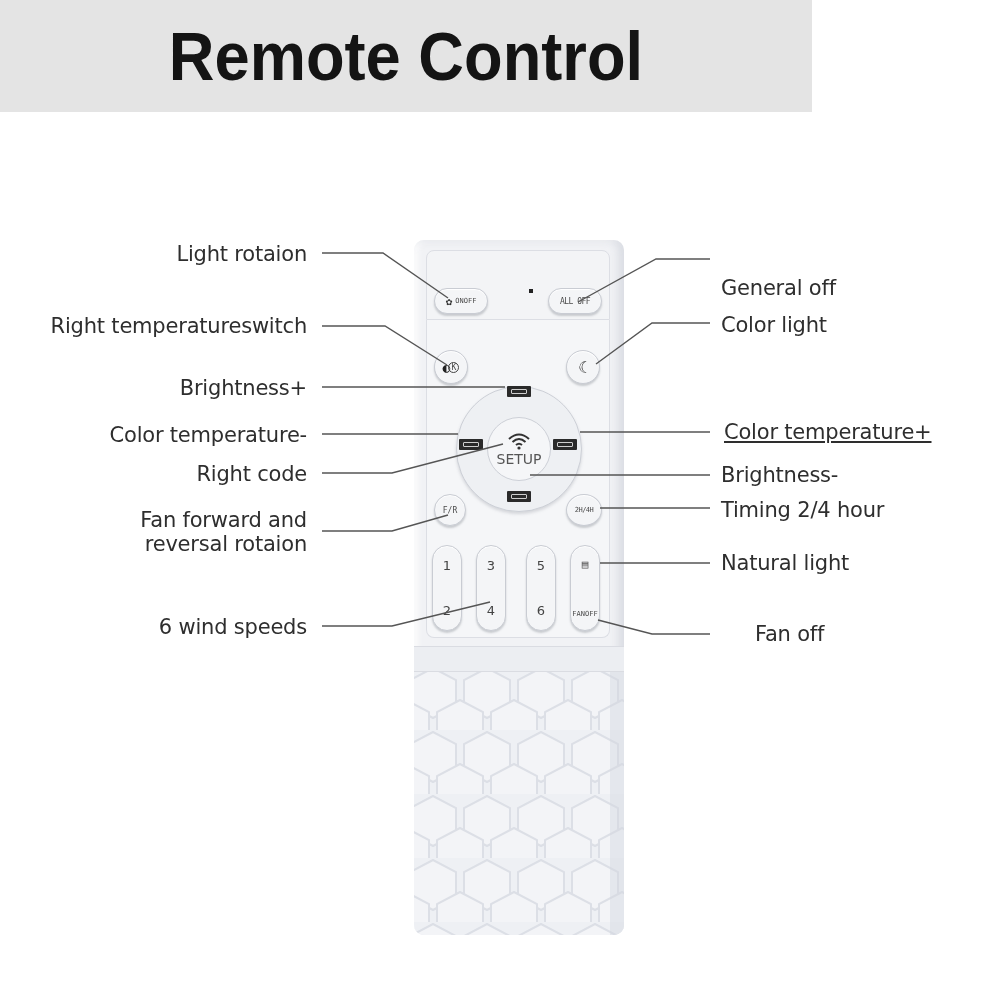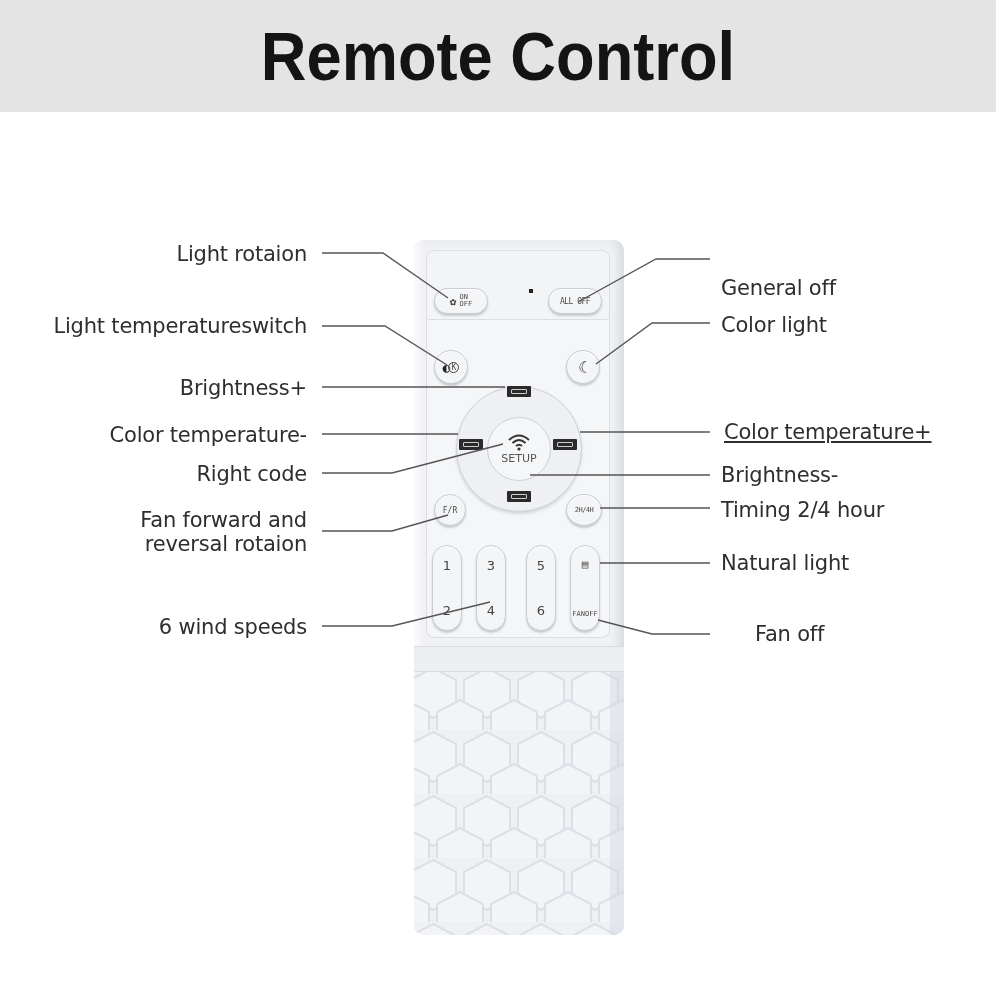--- a/index.html
+++ b/index.html
@@ -1,20 +1,20 @@
 <!DOCTYPE html>
 <html><head>
 <meta charset="utf-8">
 <style>
   * { box-sizing: border-box; margin: 0; padding: 0; }
   html, body { width: 1000px; height: 1000px; background: #ffffff; overflow: hidden; }
   body { position: relative; font-family: "DejaVu Sans", "Liberation Sans", sans-serif; color: #2b2b2b; }
 
   .header {
-    position: absolute; left: 0; top: 0; width: 996px; height: 112px;
+    position: absolute; left: 0; top: 0; width: 812px; height: 112px;
     background: #e4e4e4; display: flex; align-items: center; justify-content: center;
   }
   .header h1 {
     font-family: "Liberation Sans", sans-serif; font-weight: bold;
     font-size: 68px; color: #141414; letter-spacing: 0px; transform: scaleX(0.93);
   }
 
   
   .remote {
     position: absolute; left: 414px; top: 240px; width: 210px; height: 695px;
@@ -55,21 +55,21 @@
   .dpad {
     position: absolute; left: 42px; top: 146px; width: 126px; height: 126px; border-radius: 50%;
     background: #eef0f3; border: 1.5px solid #cdd0d7;
     box-shadow: 0 2px 3px rgba(120,125,135,0.25);
   }
   .dpad-center {
     position: absolute; left: 30px; top: 30px; width: 64px; height: 64px; border-radius: 50%;
     background: #f5f6f8; border: 1.5px solid #cdd0d7;
     display: flex; flex-direction: column; align-items: center; justify-content: center;
   }
-  .dpad-center .setup { font-family: "DejaVu Sans", sans-serif; font-size: 11px; color: #555; margin-top: 1px; }
+  .dpad-center .setup { font-family: "DejaVu Sans", sans-serif; font-size: 14px; color: #555; margin-top: 1px; }
   .dicon {
     position: absolute; width: 24px; height: 11px; background: #2a2a2a; border-radius: 1px;
     display: flex; align-items: center; justify-content: center;
   }
   .dicon span { display: block; width: 16px; height: 5px; border: 1px solid #cfcfcf; border-radius: 1px; }
 
   
   .label {
     position: absolute; font-family: "DejaVu Sans", sans-serif; font-size: 21px;
     color: #2e2e2e; white-space: nowrap; line-height: 24px; letter-spacing: -0.2px;
@@ -86,21 +86,21 @@
 </div>
 
 <div class="remote">
   <div class="top-panel">
     <div class="ir-dot"></div>
   </div>
   <div class="main-panel"></div>
 
   <div class="btn pill" style="left:20px; top:48px; width:54px; height:26px;">
     <span style="font-size:11px; color:#333; margin-right:3px;">✿</span>
-    <span style="display:flex; flex-direction:column;">
+    <span style="display:flex; flex-direction:row;">
       <span class="tiny">ON</span>
       <span class="tiny">OFF</span>
     </span>
   </div>
 
   <div class="btn pill" style="left:134px; top:48px; width:54px; height:26px;">
     <span class="small" style="letter-spacing:-0.5px;">ALL OFF</span>
   </div>
 
   <div class="btn round" style="left:20px; top:110px; width:34px; height:34px;">
@@ -196,21 +196,21 @@
     <polyline points="710,323 652,323 596,364"></polyline>
     <polyline points="710,432 580,432"></polyline>
     <polyline points="710,475 530,475"></polyline>
     <polyline points="710,508 600,508"></polyline>
     <polyline points="710,563 600,563"></polyline>
     <polyline points="710,634 652,634 598,620"></polyline>
   </g>
 </svg>
 
 <div class="label left" style="right:693px; top:242px;">Light rotaion</div>
-<div class="label left" style="right:693px; top:314px;">Light temperatureswitch</div>
+<div class="label left" style="right:693px; top:314px;">Right temperatureswitch</div>
 <div class="label left" style="right:693px; top:376px;">Brightness+</div>
 <div class="label left" style="right:693px; top:423px;">Color temperature-</div>
 <div class="label left" style="right:693px; top:462px;">Right code</div>
 <div class="label multi" style="right:693px; top:508px; width:210px;">Fan forward and reversal rotaion</div>
 <div class="label left" style="right:693px; top:615px;">6 wind speeds</div>
 
 <div class="label" style="left:721px; top:248px;margin-top:28px;">General off</div>
 <div class="label" style="left:721px; top:313px;">Color light</div>
 <div class="label" style="left:724px; top:420px;text-decoration:underline;">Color temperature+</div>
 <div class="label" style="left:721px; top:463px;">Brightness-</div>

